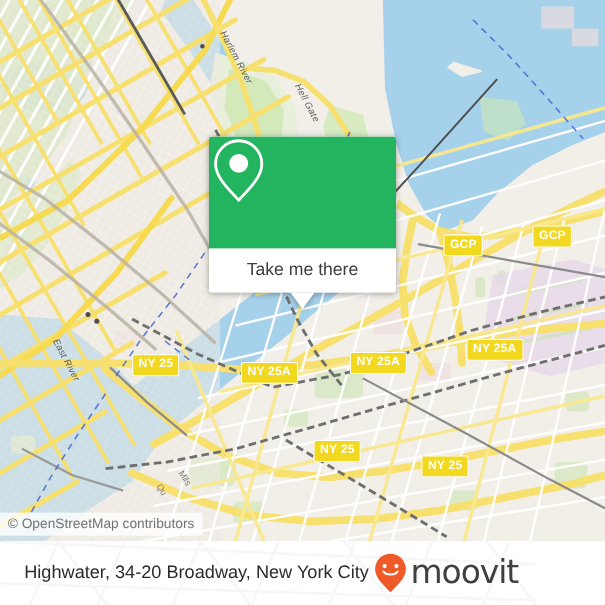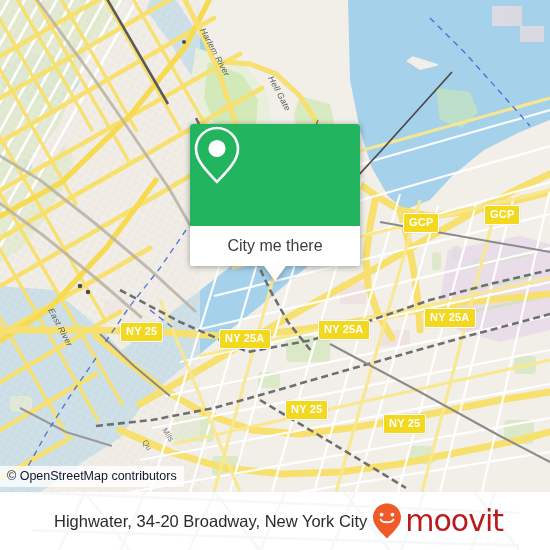--- a/index.html
+++ b/index.html
@@ -66,42 +66,42 @@
     border-left:11px solid transparent;
     border-right:11px solid transparent;
     border-top:15px solid #ffffff;
   }
 
   
   #attribution{
     position:absolute;left:0;top:466px;
     background:rgba(255,255,255,.78);
     padding:3px 7px 4px 7px;
-    font-size:12.5px;color:#0f172a;
+    font-size:12.5px;color:#737373;
     font-family:"Liberation Sans", sans-serif;
     text-align:center;
   }
 
   
   #footer{
     position:absolute;left:0;top:492px;width:487px;height:58px;
-    background:#ffffff;overflow:hidden;margin-left:32px;
+    background:#ffffff;overflow:hidden;
   }
   #footer .watermark{position:absolute;left:0;top:-6px;opacity:.45;}
   #footer .title{
     position:absolute;left:22px;top:50%;transform:translateY(-50%);
     font-size:16.5px;color:#2b2b2b;white-space:nowrap;
     font-family:"Liberation Sans", sans-serif;
   }
   #footer .logo{
     position:absolute;right:16px;top:50%;transform:translateY(-50%);
     display:flex;align-items:center;gap:2px;
   }
   #footer .logo .word{
-    font-size:30px;color:#b91c1c;letter-spacing:-1px;
+    font-size:30px;color:#404040;letter-spacing:-1px;
     font-family:"DejaVu Sans", sans-serif;font-weight:normal;
     line-height:1;
   }
 </style>
 </head>
 <body>
 
 <div id="root">
 
   <div id="map">
@@ -373,21 +373,21 @@
 
     <div id="popup">
       <div class="card">
         <div class="hero">
           <svg width="54" height="62" viewBox="0 0 54 62">
             <path d="M27,4 C15.4,4 6,13.4 6,25 C6,38 20,50 27,58 C34,50 48,38 48,25 C48,13.4 38.6,4 27,4 Z" fill="none" stroke="#ffffff" stroke-width="2.6" stroke-linejoin="round"></path>
             <circle cx="27" cy="24.5" r="8.6" fill="#ffffff"></circle>
           </svg>
         </div>
         <div class="cta">
-          <span>City me there</span>
+          <span>Take me there</span>
         </div>
       </div>
       <div class="tail"></div>
     </div>
 
     <div id="attribution">© OpenStreetMap contributors</div>
   </div>
 
   <div id="footer">
     <svg class="watermark" width="550" height="70" viewBox="0 0 550 70">

